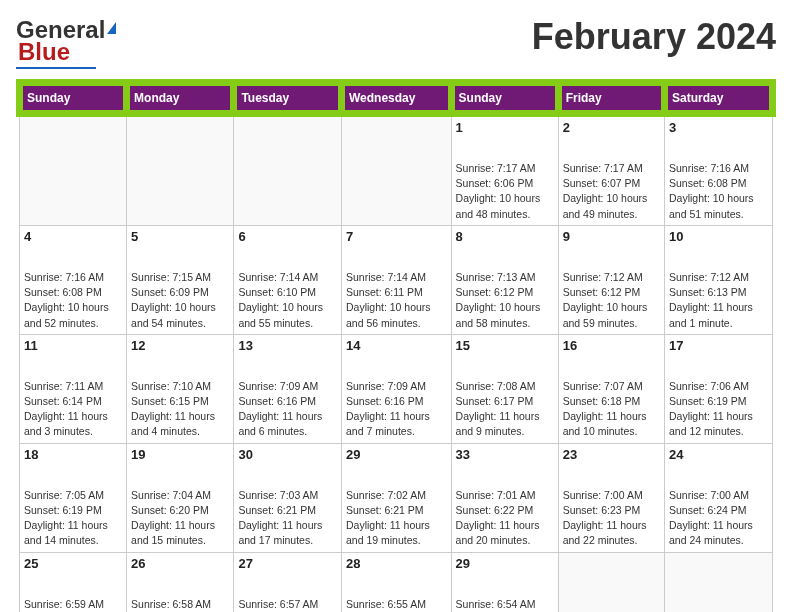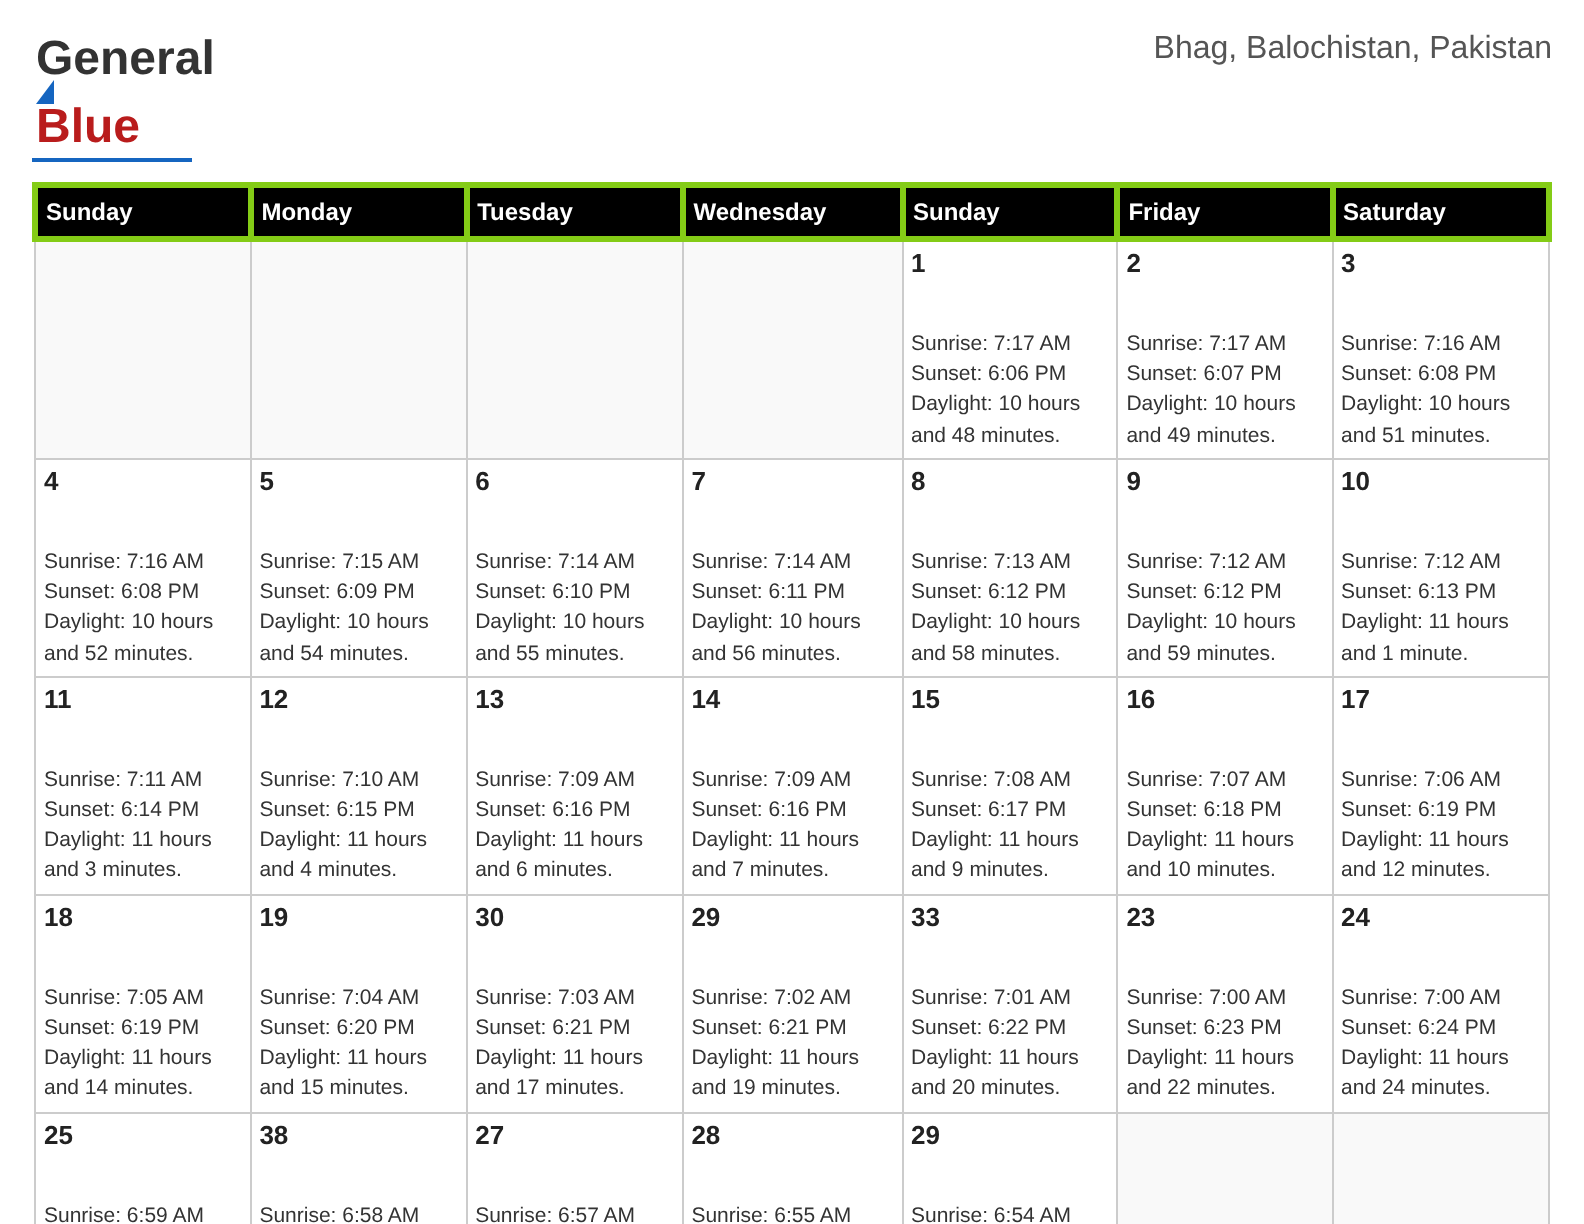--- a/index.html
+++ b/index.html
@@ -27,26 +27,26 @@
     .location-title {
       font-size: 16px;
       color: #555;
     }
     .calendar {
       width: 100%;
       border-collapse: collapse;
       font-size: 11px;
     }
     .calendar th {
-      background: #000000;
+      background: #701a75;
       color: #fff;
       padding: 5px 4px;
       text-align: left;
       font-size: 12px;
-      border: 3px solid #84cc16;
+      border: 7px solid #84cc16;
     }
     .calendar td {
       border: 1px solid #ccc;
       vertical-align: top;
       padding: 3px 4px;
       width: 113px;
       min-height: 75px;
       height: 85px;
     }
     .day-num {
@@ -68,21 +68,20 @@
       display: flex;
       flex-direction: column;
       align-items: flex-start;
     }
     .logo-main {
       display: flex;
       align-items: baseline;
       font-size: 24px;
       font-weight: bold;
       color: #333;
-      flex-direction: column;
     }
     .logo-subline {
       height: 2px;
       background: #1565c0;
       margin-top: 1px;
       width: 80px;
     }
   </style>
 </head>
 <body>
@@ -90,21 +89,21 @@
 <div class="header-area">
   <div class="logo-wrapper">
     <div class="logo-main">
       <span>General</span>
       <span style="display:inline-block;margin-left:2px;width:0;height:0;border-left:9px solid transparent;border-right:0px solid transparent;border-bottom:12px solid #1565c0;vertical-align:middle;position:relative;top:-4px;"></span>
     </div>
     <div style="font-size:24px;font-weight:bold;color:#b91c1c;margin-top:-6px;margin-left:2px;">Blue</div>
     <div class="logo-subline"></div>
   </div>
   <div class="title-area">
-    <div class="location-title">Bhag, Balochistan, Pakistan</div>
+    <div class="month-title">February 2024</div>
   </div>
 </div>
 
 <table class="calendar">
   <thead>
     <tr>
     <th>Sunday</th>
         <th>Monday</th>
         <th>Tuesday</th>
         <th>Wednesday</th>
@@ -221,21 +220,21 @@
           <div class="day-num">24</div>
           <div class="day-info">Sunrise: 7:00 AM<br>Sunset: 6:24 PM<br>Daylight: 11 hours<br>and 24 minutes.</div>
         </td>
       </tr>
       <tr>
         <td>
           <div class="day-num">25</div>
           <div class="day-info">Sunrise: 6:59 AM<br>Sunset: 6:24 PM<br>Daylight: 11 hours<br>and 25 minutes.</div>
         </td>
         <td>
-          <div class="day-num">38</div>
+          <div class="day-num">26</div>
           <div class="day-info">Sunrise: 6:58 AM<br>Sunset: 6:25 PM<br>Daylight: 11 hours<br>and 27 minutes.</div>
         </td>
         <td>
           <div class="day-num">27</div>
           <div class="day-info">Sunrise: 6:57 AM<br>Sunset: 6:26 PM<br>Daylight: 11 hours<br>and 29 minutes.</div>
         </td>
         <td>
           <div class="day-num">28</div>
           <div class="day-info">Sunrise: 6:55 AM<br>Sunset: 6:26 PM<br>Daylight: 11 hours<br>and 30 minutes.</div>
         </td>

